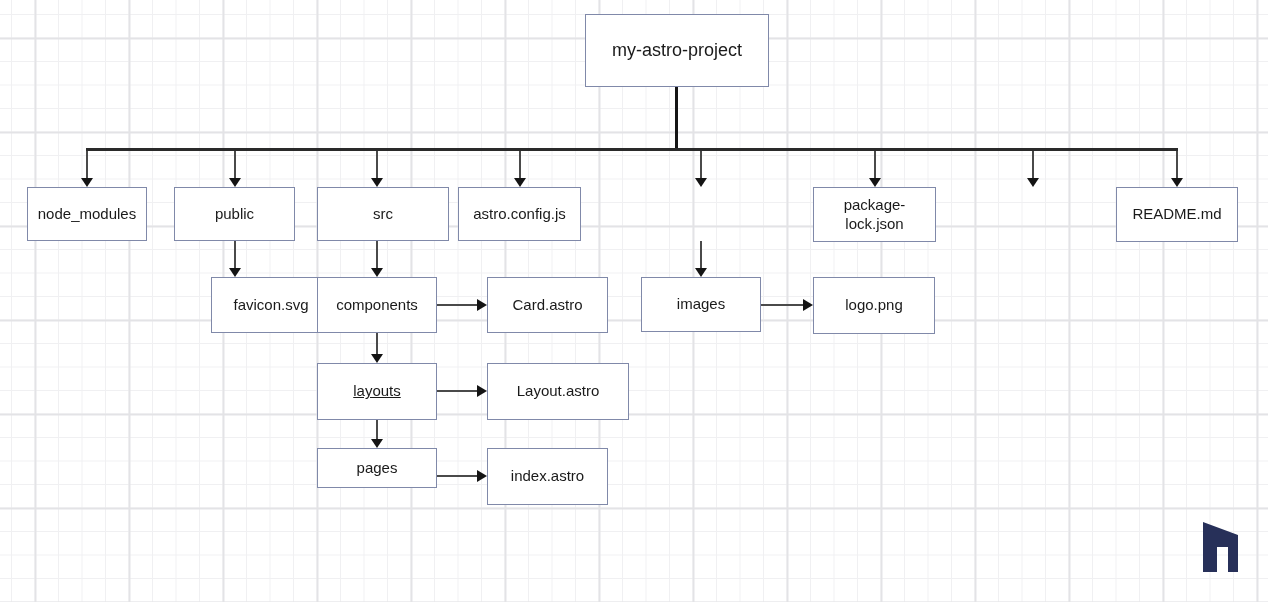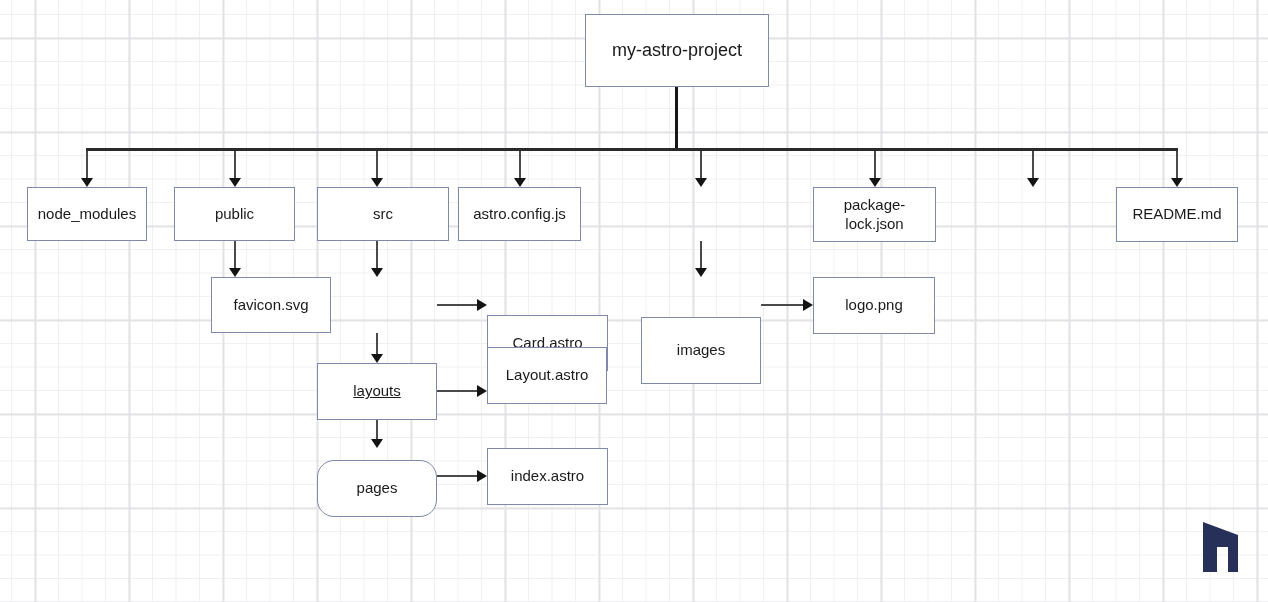--- a/index.html
+++ b/index.html
@@ -50,26 +50,26 @@
   .b-node_modules{ left: 27px;  top: 187px; width: 120px; height: 54px; }
   .b-public      { left: 174px; top: 187px; width: 121px; height: 54px; }
   .b-src         { left: 317px; top: 187px; width: 132px; height: 54px; }
   .b-config      { left: 458px; top: 187px; width: 123px; height: 54px; }
   .b-static      { left: 640px; top: 187px; width: 121px; height: 54px; }
   .b-pkglock     { left: 813px; top: 187px; width: 123px; height: 55px; padding: 0 30px; }
   .b-pkg         { left: 972px; top: 187px; width: 121px; height: 55px; }
   .b-readme      { left: 1116px;top: 187px; width: 122px; height: 55px; }
   .b-favicon     { left: 175px; top: 277px; width: 120px; height: 56px; margin-left: 36px; }
   .b-components  { left: 317px; top: 277px; width: 120px; height: 56px; }
-  .b-card        { left: 487px; top: 277px; width: 121px; height: 56px; margin-top: 38px; }
-  .b-images      { left: 641px; top: 277px; width: 120px; height: 67px; margin-top: 40px; }
+  .b-card        { left: 487px; top: 277px; width: 121px; height: 56px; }
+  .b-images      { left: 641px; top: 277px; width: 120px; height: 55px; }
   .b-logopng     { left: 813px; top: 277px; width: 122px; height: 57px; }
   .b-layouts     { left: 317px; top: 363px; width: 120px; height: 57px; text-decoration: underline; }
-  .b-layoutastro { left: 487px; top: 347px; width: 120px; height: 57px; }
-  .b-pages       { left: 317px; top: 460px; width: 120px; height: 57px; border-radius: 17px; }
+  .b-layoutastro { left: 487px; top: 363px; width: 142px; height: 57px; }
+  .b-pages       { left: 317px; top: 448px; width: 120px; height: 40px; }
   .b-indexastro  { left: 487px; top: 448px; width: 121px; height: 57px; }
 
   .edge { position: absolute; }
   .trunk { left: 675px; top: 87px; width: 3px; height: 61px; background: var(--trunk); }
   .bus   { left: 86px; top: 148px; width: 1092px; height: 3px; background: var(--connector-dark); }
 
   .vline { width: 2px; background: var(--connector); }
   .hline { height: 2px; background: var(--connector); }
 
   .ah-down {
@@ -173,20 +173,21 @@
   <div class="edge hline h-components-card"></div>
   <div class="ah-right hh-components-card"></div>
   <div class="edge hline h-images-logo"></div>
   <div class="ah-right hh-images-logo"></div>
   <div class="edge hline h-layouts-layout"></div>
   <div class="ah-right hh-layouts-layout"></div>
   <div class="edge hline h-pages-index"></div>
   <div class="ah-right hh-pages-index"></div>
 
   <div class="node b-favicon">favicon.svg</div>
+  <div class="node b-components">components</div>
   <div class="node b-card">Card.astro</div>
   <div class="node b-images">images</div>
   <div class="node b-logopng">logo.png</div>
 
   <div class="node b-layouts">layouts</div>
   <div class="node b-layoutastro">Layout.astro</div>
 
   <div class="node b-pages">pages</div>
   <div class="node b-indexastro">index.astro</div>
 

